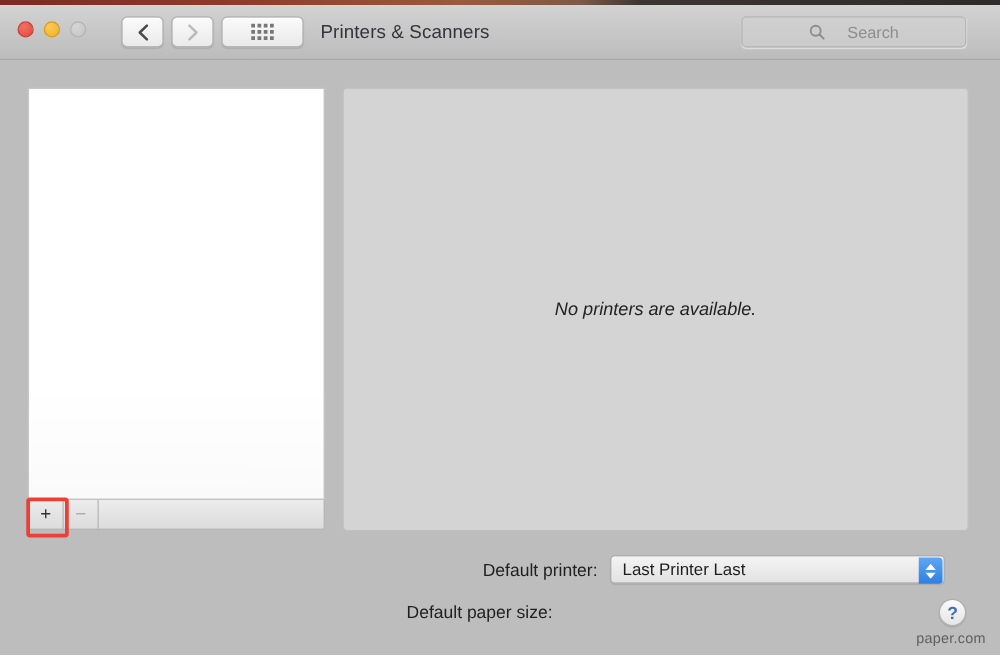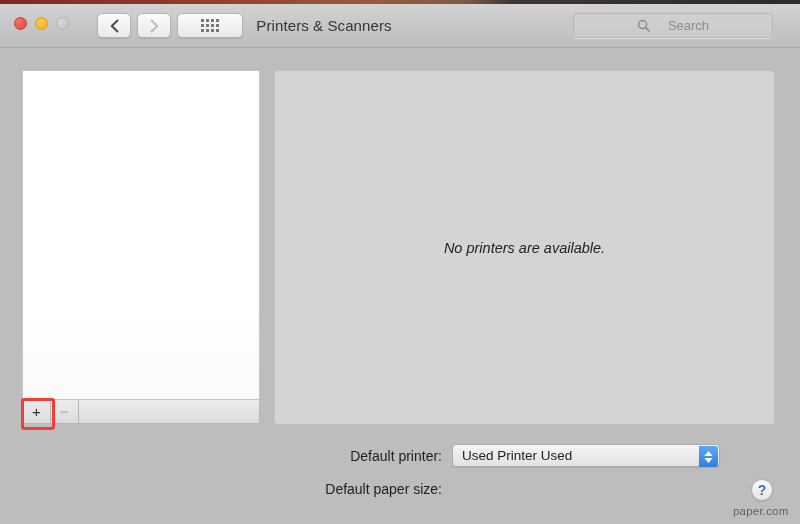--- a/index.html
+++ b/index.html
@@ -106,21 +106,21 @@
     text-align: center;
     font-size: 15px;
     color: #34343a;
     letter-spacing: .1px;
     pointer-events: none;
   }
 
   .searchfield {
     position: absolute;
     right: 27px; top: 9px;
-    width: 200px; height: 25px;
+    width: 180px; height: 25px;
     border-radius: 4px;
     background: linear-gradient(180deg,#d0d0d0,#cbcbcb);
     border: 1px solid #b6b6b6;
     box-shadow: 0 1px 1px rgba(255,255,255,.55);
     display: flex;
     align-items: center;
     justify-content: center;
     gap: 18px;
     box-sizing: border-box;
   }
@@ -201,21 +201,21 @@
     line-height: 22px;
   }
   .empty-msg div { white-space: nowrap; font-style: italic; }
 
   
   .form-row {
     position: absolute;
     display: flex;
     align-items: center;
   }
-  .form-row.r1 { left: 0; top: 396px; width: 720px; }
+  .form-row.r1 { left: 0; top: 396px; width: 720px; padding-left: 36px; }
   .form-row.r2 { left: 0; top: 433px; width: 720px; gap: 24px; }
 
   .form-label {
     width: 452px;
     text-align: right;
     padding-right: 10px;
     font-size: 14px;
     color: #1f1f1f;
     box-sizing: border-box;
   }
@@ -344,21 +344,21 @@
 
     <div class="detail-panel">
       <div class="empty-msg">
         <div>No printers are available.</div>
       </div>
     </div>
 
     <div class="form-row r1">
       <div class="form-label">Default printer:</div>
       <div class="popup">
-        <span class="popup-value">Used Printer Used</span>
+        <span class="popup-value">Last Printer Last</span>
         <span class="popup-stepper">
           <svg width="9" height="5" viewBox="0 0 10 6">
             <polygon points="5,0 10,6 0,6" fill="#ffffff"></polygon>
           </svg>
           <svg width="9" height="5" viewBox="0 0 10 6">
             <polygon points="5,6 0,0 10,0" fill="#ffffff"></polygon>
           </svg>
         </span>
       </div>
     </div>

